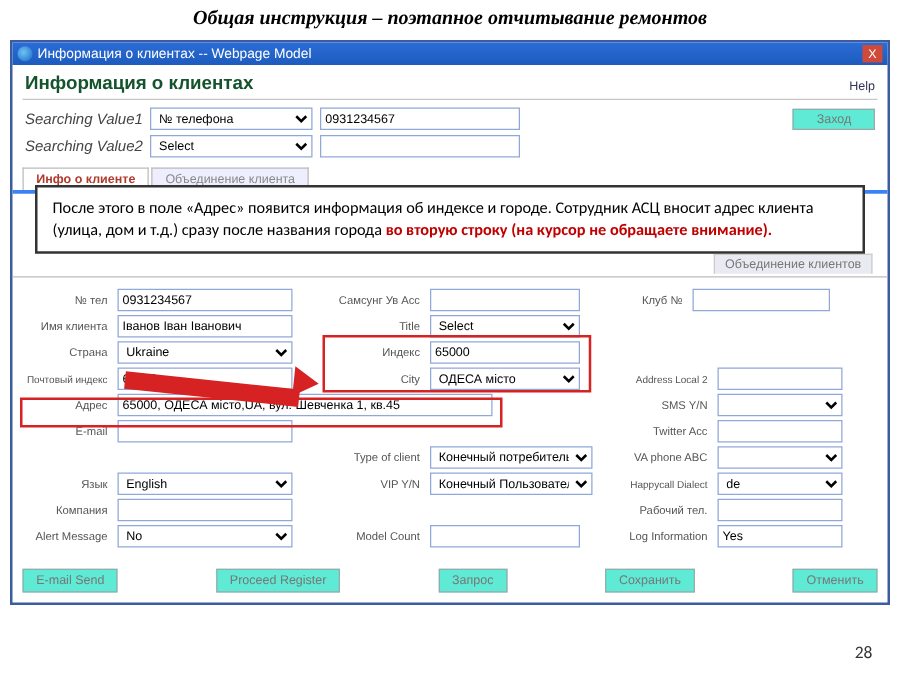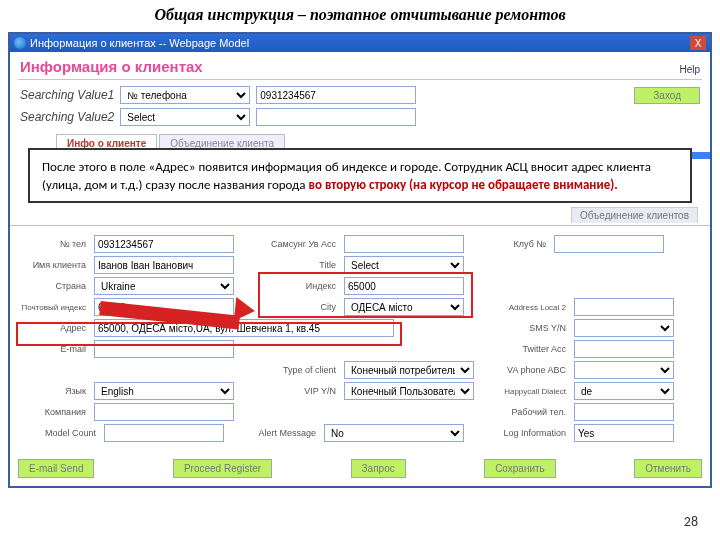--- a/index.html
+++ b/index.html
@@ -3,30 +3,30 @@
 <meta charset="utf-8">
 <style>
   * { box-sizing: border-box; margin: 0; padding: 0; }
   body { font-family: Tahoma, Arial, sans-serif; font-size: 10px; background: #fff; width: 720px; height: 540px; position: relative; overflow: hidden; }
   .slide-title { font-family: "Times New Roman", serif; font-style: italic; font-size: 16px; font-weight: bold; text-align: center; padding: 6px 0 8px; color: #000; }
   .dialog { border: 2px solid #3b5ca0; margin: 0 8px; position: relative; }
   .titlebar { background: linear-gradient(#2b6cd6, #1d5bbd); color: #fff; display: flex; align-items: center; justify-content: space-between; padding: 2px 4px; font-size: 11px; }
   .titlebar-left { display: flex; align-items: center; gap: 4px; }
   .close-btn { background: #d04a3a; color: #fff; width: 16px; height: 14px; font-size: 10px; display: flex; align-items: center; justify-content: center; }
   .page-header { display: flex; justify-content: space-between; align-items: flex-end; padding: 6px 10px 2px; }
-  .page-title { font-size: 15px; font-weight: bold; color: #ec4899; }
+  .page-title { font-size: 15px; font-weight: bold; color: #14532d; }
   .help-link { color: #335; font-size: 10px; }
   .hr { border-top: 1px solid #c7c7c7; margin: 2px 8px 4px; }
   .search-row { display: flex; align-items: center; gap: 6px; padding: 2px 10px; }
   .lbl { color: #444; min-width: 90px; font-size: 12px; font-style: italic; }
   .sel, .inp { border: 1px solid #90a8d8; font-size: 10px; background: #fff; }
   .sel { height: 18px; padding: 0 2px; }
   .inp { height: 18px; padding: 1px 3px; }
-  .btn { background: #bef264; border: 1px solid #9aa; color: #777; font-size: 10px; padding: 2px 18px; }
-  .tabs { display: flex; gap: 2px; padding: 6px 8px 0; border-bottom: 7px solid #3b82f6; margin-left: 38px; }
+  .btn { background: #5eead4; border: 1px solid #9aa; color: #777; font-size: 10px; padding: 2px 18px; }
+  .tabs { display: flex; gap: 2px; padding: 6px 8px 0; border-bottom: 3px solid #3b82f6; }
   .tab { padding: 3px 10px; font-size: 10px; border: 1px solid #bcbcbc; border-bottom: none; background: #eef; color: #888; }
   .tab.active { background: #fff; color: #b03a2e; font-weight: bold; }
   .note-overlay { position: absolute; left: 28px; right: 28px; top: 148px; background: #fff; border: 2px solid #333; padding: 8px 12px; font-family: Calibri, Arial, sans-serif; font-size: 13px; line-height: 1.35; z-index: 10; }
   .note-overlay .red { color: #c00000; font-weight: bold; }
   .section-hdr { display: flex; justify-content: flex-end; padding: 4px 12px 2px; margin-top: 44px; }
   .section-hdr .txt { background: #eaeaf2; color: #777; font-size: 10px; padding: 2px 8px; border: 1px solid #ccc; border-bottom: none; }
   .form-area { border-top: 1px solid #bcbcbc; padding: 6px 10px 10px; position: relative; }
   .form-row { display: flex; align-items: flex-start; margin: 3px 0; }
   .cell { display: flex; align-items: center; gap: 4px; }
   .flabel { color: #555; font-size: 9px; text-align: right; padding-right: 4px; display: inline-block; }
@@ -194,27 +194,27 @@
           <input class="inp" style="width: 140px;">
         </div>
       <span style="width:230px"></span>
       <div class="cell">
           <span class="flabel w80">Рабочий тел.</span>
           <input class="inp" style="width: 100px;">
         </div>
     </div>
 
     <div class="form-row">
+      <div class="cell" style="width:240px">
+          <span class="flabel w70">Alert Message</span>
+          <select class="sel" style="width:140px"><option>No</option></select>
+        </div>
       <div class="cell" style="width:230px">
           <span class="flabel w80">Model Count</span>
           <input class="inp" style="width: 120px;">
-        </div>
-      <div class="cell" style="width:240px">
-          <span class="flabel w70">Alert Message</span>
-          <select class="sel" style="width:140px"><option>No</option></select>
         </div>
       <div class="cell">
           <span class="flabel w80">Log Information</span>
           <input class="inp" style="width: 100px;" value="Yes">
         </div>
     </div>
 
     <div class="red-box" style="left:248px; top:46px; width:215px; height:46px;"></div>
     <div class="red-box" style="left:6px; top:96px; width:386px; height:24px;"></div>
 

